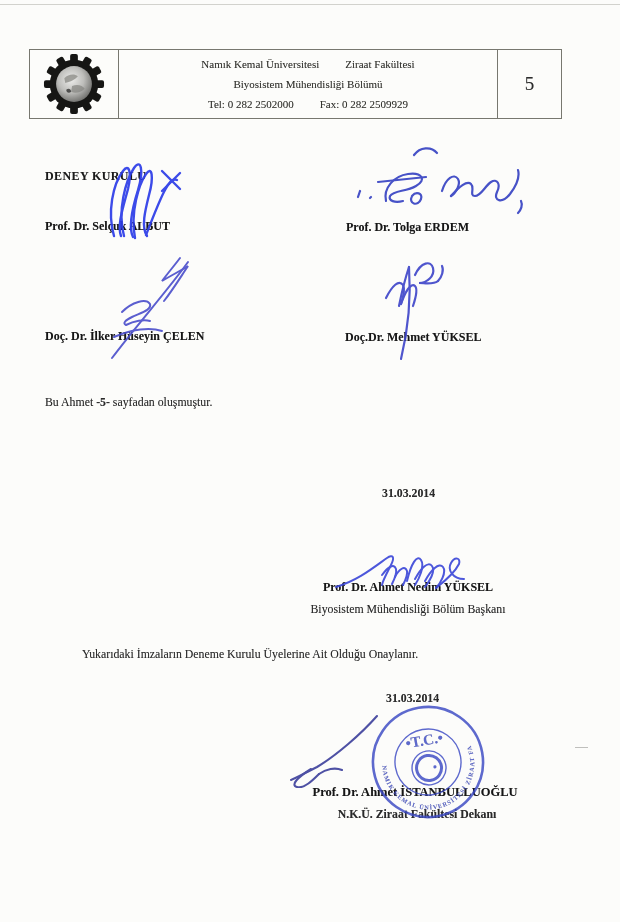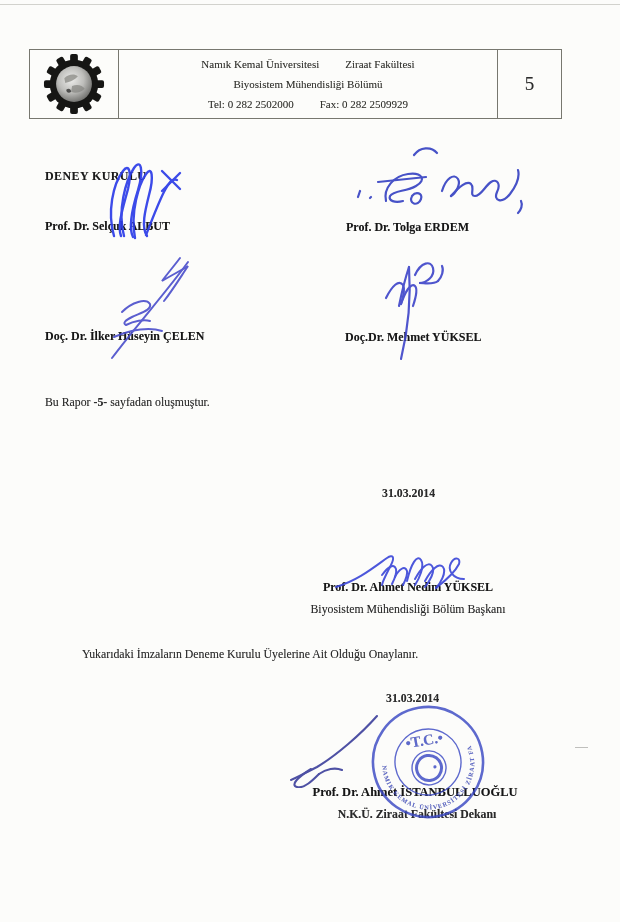--- a/index.html
+++ b/index.html
@@ -120,21 +120,21 @@
     <path d="M31,50 C35,30 39,17 41,11"></path>
     <path d="M47,19 C53,6 63,4 65,12 C67,20 59,27 51,27 C57,27 65,29 70,25"></path>
     <path d="M70,25 C74,21 76,14 74,10"></path>
     <path d="M41,11 C43,40 41,70 33,103"></path>
   </svg>
 
   <div class="abs namelbl bold z1" style="left:45px;top:329px;">Doç. Dr. İlker Hüseyin ÇELEN</div>
   <div class="abs namelbl bold z1" style="left:345px;top:330px;">Doç.Dr. Mehmet YÜKSEL</div>
 
   <div class="abs bodyline" style="left:45px;top:395px;">
-    <span>Bu Rapor </span><span class="bold">-5-</span><span> sayfadan oluşmuştur.</span>
+    <span>Bu Ahmet </span><span class="bold">-5-</span><span> sayfadan oluşmuştur.</span>
   </div>
 
 
   <div class="abs bodyline bold" style="left:382px;top:486px;">31.03.2014</div>
 
   <svg class="abs sig z2" style="left:333px;top:546px;" width="142" height="46" viewBox="0 0 142 46" fill="none" stroke="#3a46d8" stroke-width="2" stroke-linecap="round" opacity="0.9">
     <path d="M3,41 C24,35 40,22 54,12 C60,8 62,11 58,19 C54,27 50,34 49,39"></path>
     <path d="M49,29 C55,21 61,17 63,23 C64,27 61,34 59,38"></path>
     <path d="M62,31 C66,23 72,19 74,25 C75,29 72,35 70,39"></path>
     <path d="M74,35 C78,18 84,8 88,14 C92,20 86,33 82,39"></path>

